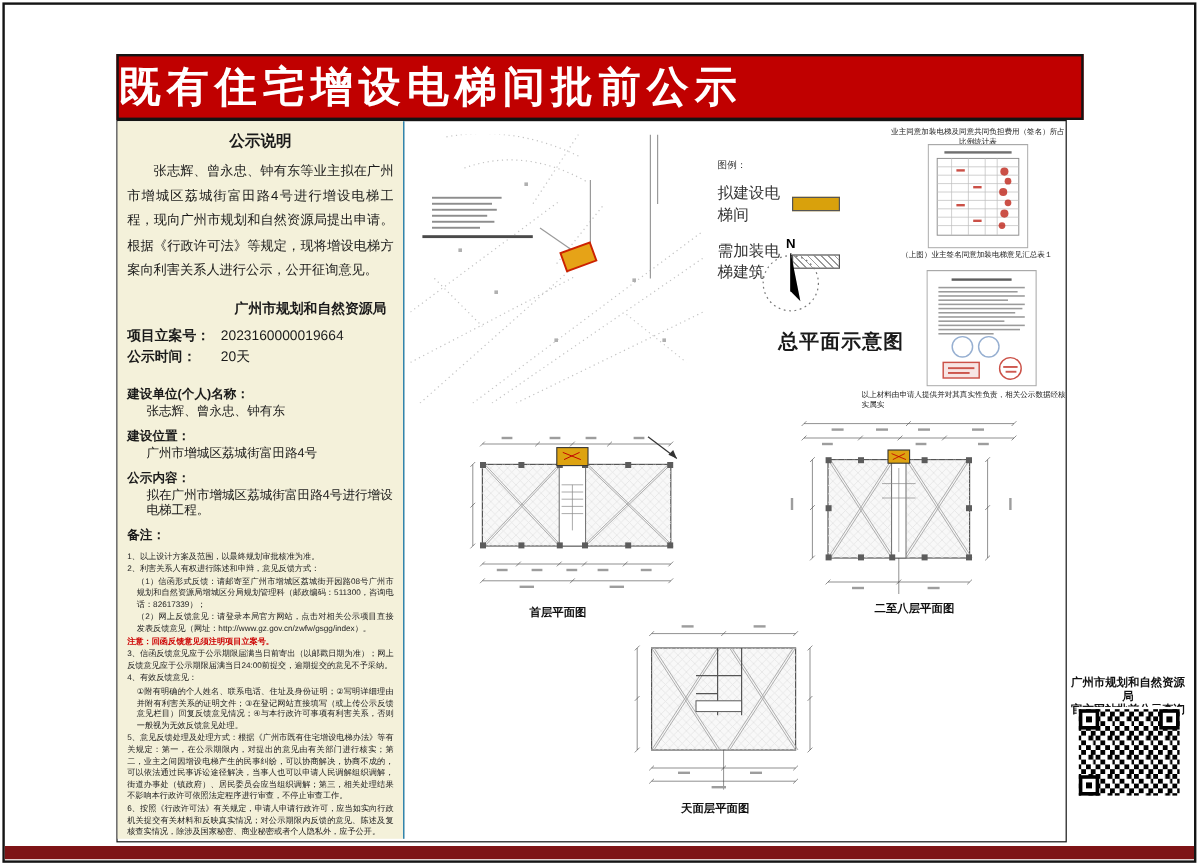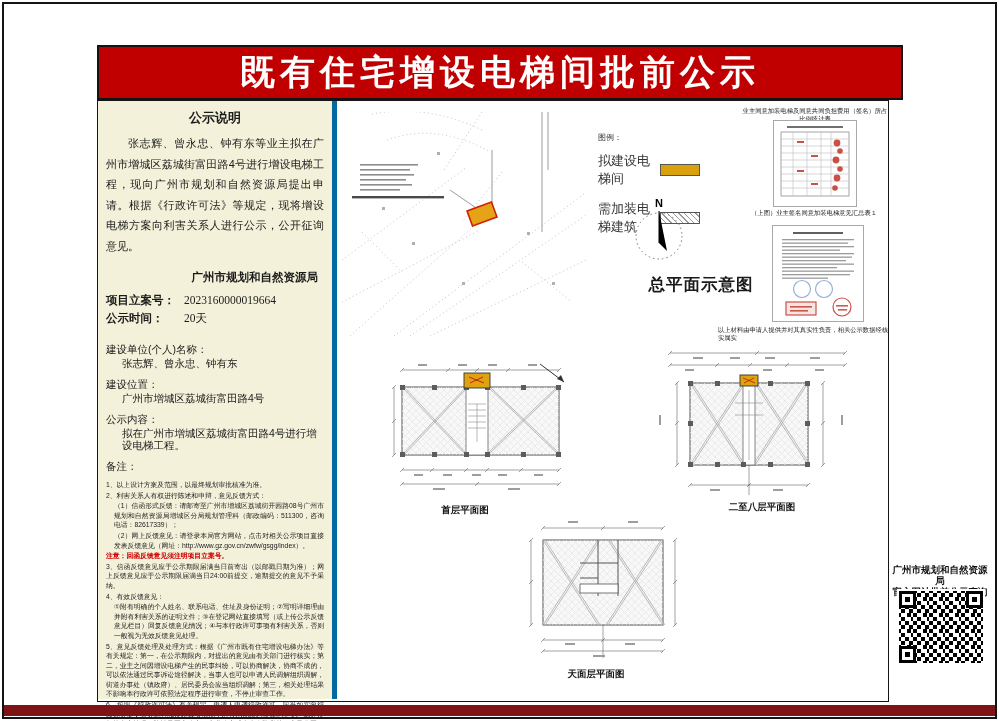--- a/index.html
+++ b/index.html
@@ -3,34 +3,34 @@
 <meta charset="utf-8">
 <style>
   html,body{margin:0;padding:0;background:#fff;}
   #page{position:relative;width:999px;height:721px;background:#fff;overflow:hidden;
         font-family:"Liberation Sans","DejaVu Sans",sans-serif;color:#1a1a1a;}
   .abs{position:absolute;}
   #page-frame{left:2px;top:2px;width:991px;height:713px;border:2px solid #141414;}
   #footer-bar{left:4px;top:705px;width:991px;height:11px;}
   
   #banner{left:97px;top:45px;width:802px;height:51px;border:2px solid #141414;
-          display:flex;align-items:center;justify-content:center;}
+          display:flex;align-items:center;}
   #banner .t{color:#fff;font-size:35px;font-weight:bold;letter-spacing:5px;}
   
   #main-box{left:97px;top:100px;width:790px;height:600px;border:1px solid #141414;}
   
-  #notice-panel{left:98px;top:101px;width:239px;height:598px;border-right:5px solid #0369a1;
+  #notice-panel{left:98px;top:101px;width:239px;height:598px;border-right:1px solid #0369a1;
                 box-sizing:border-box;padding:8px 8px 0 8px;}
   .n-head{text-align:center;font-size:13px;font-weight:bold;margin-bottom:6px;}
   .n-body{font-size:11px;line-height:20.5px;text-align:justify;text-indent:2em;}
   .n-agency{text-align:right;font-size:11.5px;font-weight:bold;margin-top:14px;padding-right:6px;}
-  .n-field{display:flex;font-size:11.5px;margin-top:4px;line-height:14px;font-family:Liberation Serif, serif;}
+  .n-field{display:flex;font-size:11.5px;margin-top:4px;line-height:14px;}
   .n-field .lab{font-weight:bold;width:78px;flex:none;}
   .red{color:#cc0000;font-weight:bold;}
-  .n-sec{font-size:10.5px;font-weight:normal;margin-top:9px;line-height:12px;}
+  .n-sec{font-size:10.5px;font-weight:bold;margin-top:9px;line-height:12px;}
   .n-val{font-size:10.5px;padding-left:16px;line-height:12px;margin-top:2px;}
   .n-remarks{margin-top:8px;font-size:6.8px;line-height:9.6px;text-align:justify;color:#222;}
   .n-remarks div{margin-bottom:1px;}
   .warn{color:#cc0000;font-weight:bold;}
   
   .lg-title{font-size:8px;color:#333;}
   .lg-row{display:flex;align-items:center;margin-top:9px;}
   .lg-row .lab{font-size:13px;width:62px;color:#333;}
   .sw{width:38px;height:10px;border:1px solid #555;}
   .sw.orange{background:#d9a10c;}

